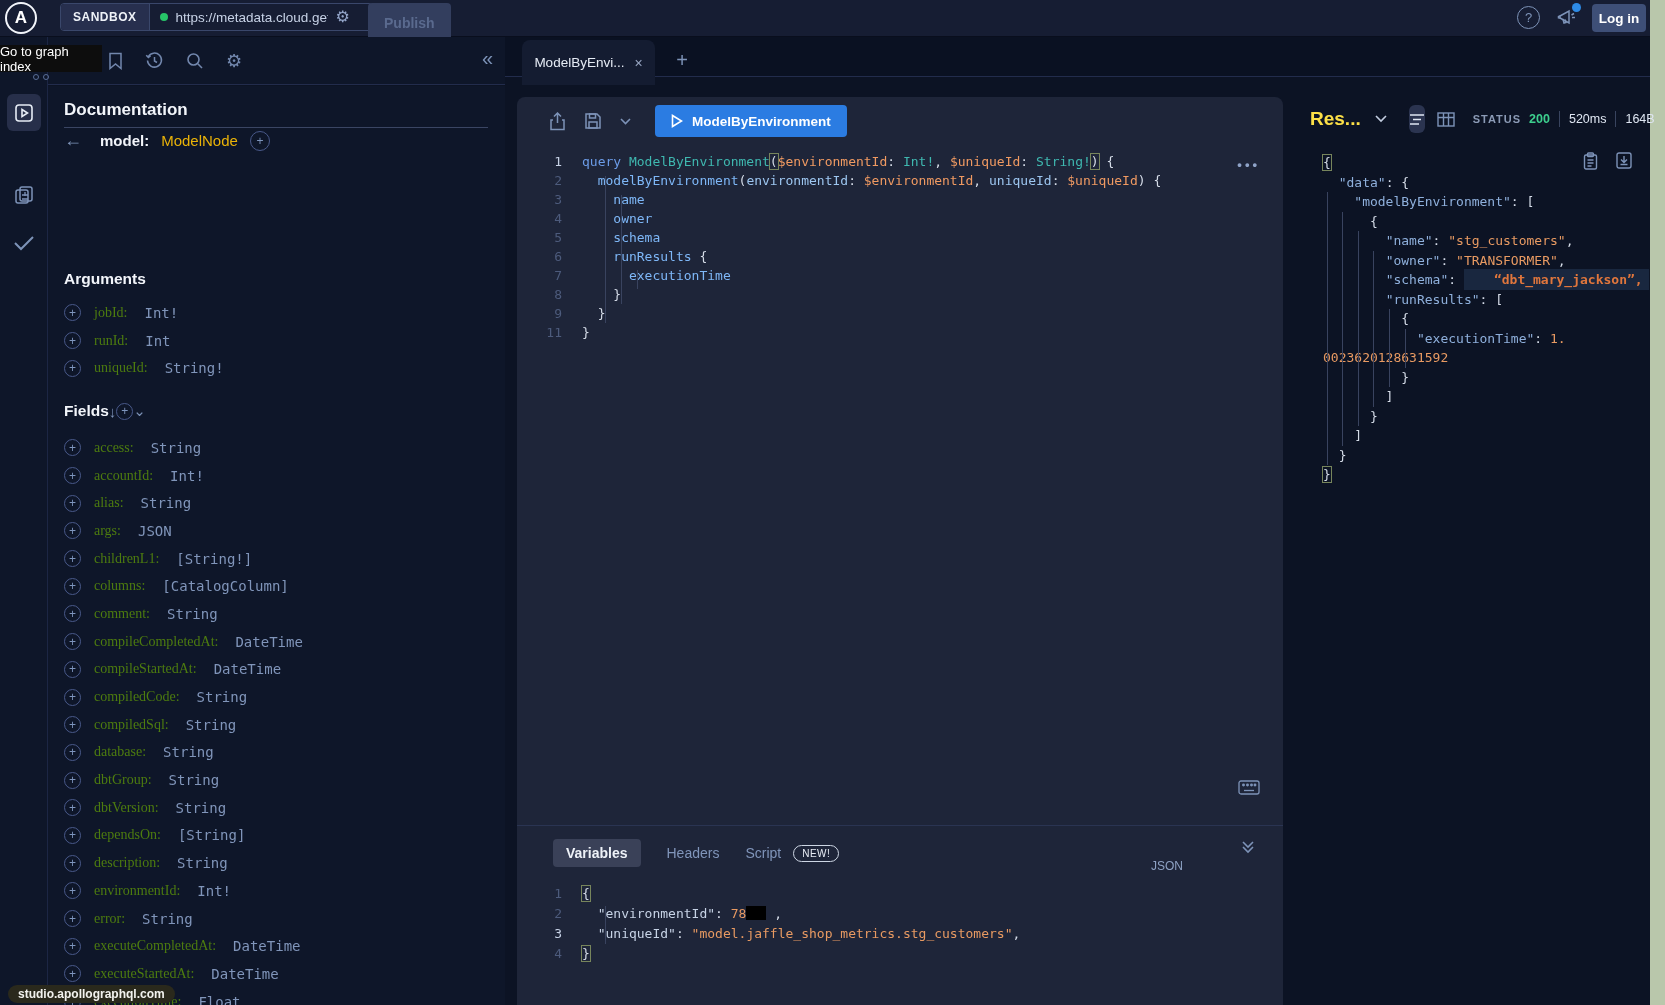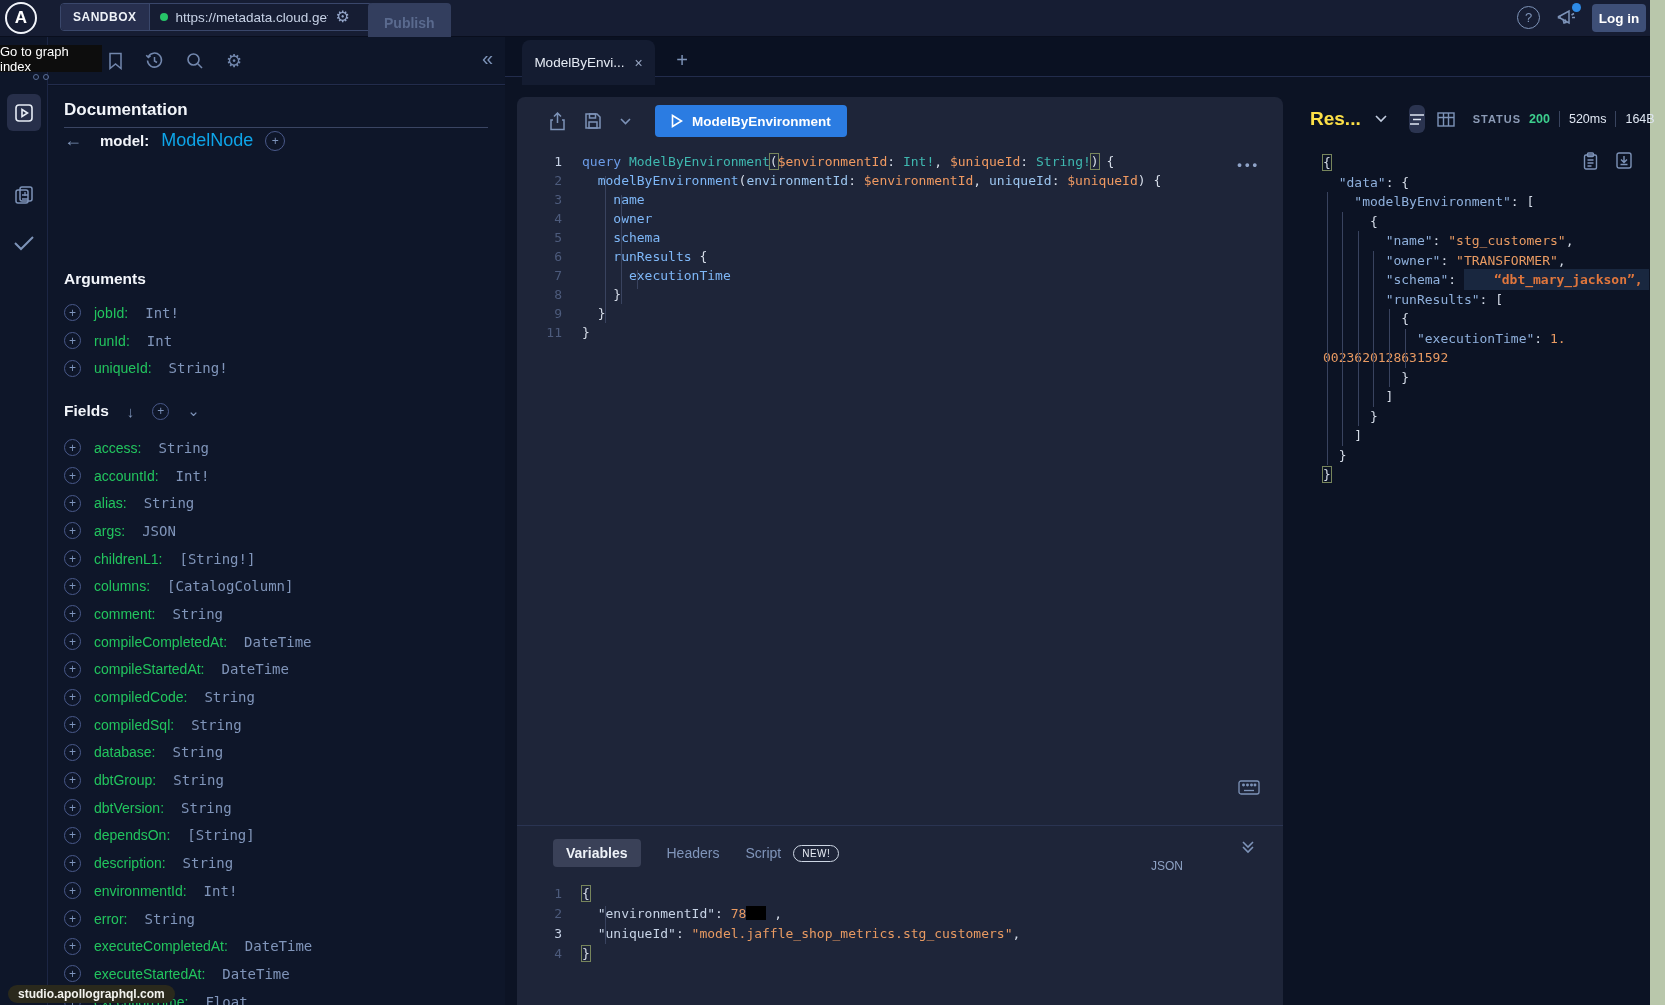--- a/index.html
+++ b/index.html
@@ -49,29 +49,29 @@
   .newtab{position:absolute;left:162px;top:8px;width:30px;height:30px;display:flex;align-items:center;justify-content:center;
           color:#7d93b8;font-size:20px}
 
   
   .docs{position:absolute;left:48px;top:86px;width:457px;height:919px;background:#0e1629;overflow:hidden}
   .docs-title{position:absolute;left:16px;top:14px;font-size:17px;font-weight:bold;color:#f2f5fa}
   .docs-div{position:absolute;left:16px;top:41px;width:424px;height:1px;background:#3a4563}
   .model-row{position:absolute;left:16px;top:44px;display:flex;align-items:center;gap:12px}
   .backarrow{font-size:18px;color:#7d93b8}
   .model-name{font-size:15px;font-weight:bold;color:#f2f5fa;margin-left:6px}
-  .model-type{font-size:18px;color:#0ea5e9}
+  .model-type{font-size:15px;color:#eab308}
   .sec-title{position:absolute;left:16px;font-size:15.5px;font-weight:bold;color:#f2f5fa}
   .doc-list{position:absolute;left:16px}
   .doc-row{height:27.7px;display:flex;align-items:center;gap:13px;white-space:nowrap}
   .pc{width:17px;height:17px;border:1px solid #49598a;border-radius:50%;color:#7e95bd;
       display:flex;align-items:center;justify-content:center;font-size:12px;flex:0 0 auto}
-  .fname{font-family:Liberation Sans, sans-serif;font-size:14px;color:#22c55e}
+  .fname{font-family:Liberation Serif, serif;font-size:14px;color:#4d7c0f}
   .ftype{font-family:"DejaVu Sans Mono",monospace;font-size:14px;color:#8095ba;margin-left:4px}
-  .fields-head{position:absolute;left:16px;display:flex;align-items:center;gap:18px}
+  .fields-head{position:absolute;left:16px;display:flex;align-items:center;}
   .mini-ic{color:#7d93b8;font-size:15px}
 
   
   .op-panel{position:absolute;left:517px;top:97px;width:766px;height:908px;background:#1e2539;border-radius:8px 8px 0 0}
   .op-head{position:absolute;left:0;top:0;right:0;height:48px;display:flex;align-items:center;padding:0 20px 0 32px}
   .op-title{font-size:15px;font-weight:bold;color:#eef2f8;flex:1}
   .op-icons{display:flex;align-items:center;gap:18px}
   .run-btn{height:32px;background:#2b7ce2;border-radius:4px;display:flex;align-items:center;gap:9px;padding:0 16px;
            margin-left:6px}
   .run-btn span{font-size:13.5px;font-weight:bold;color:#fff}

